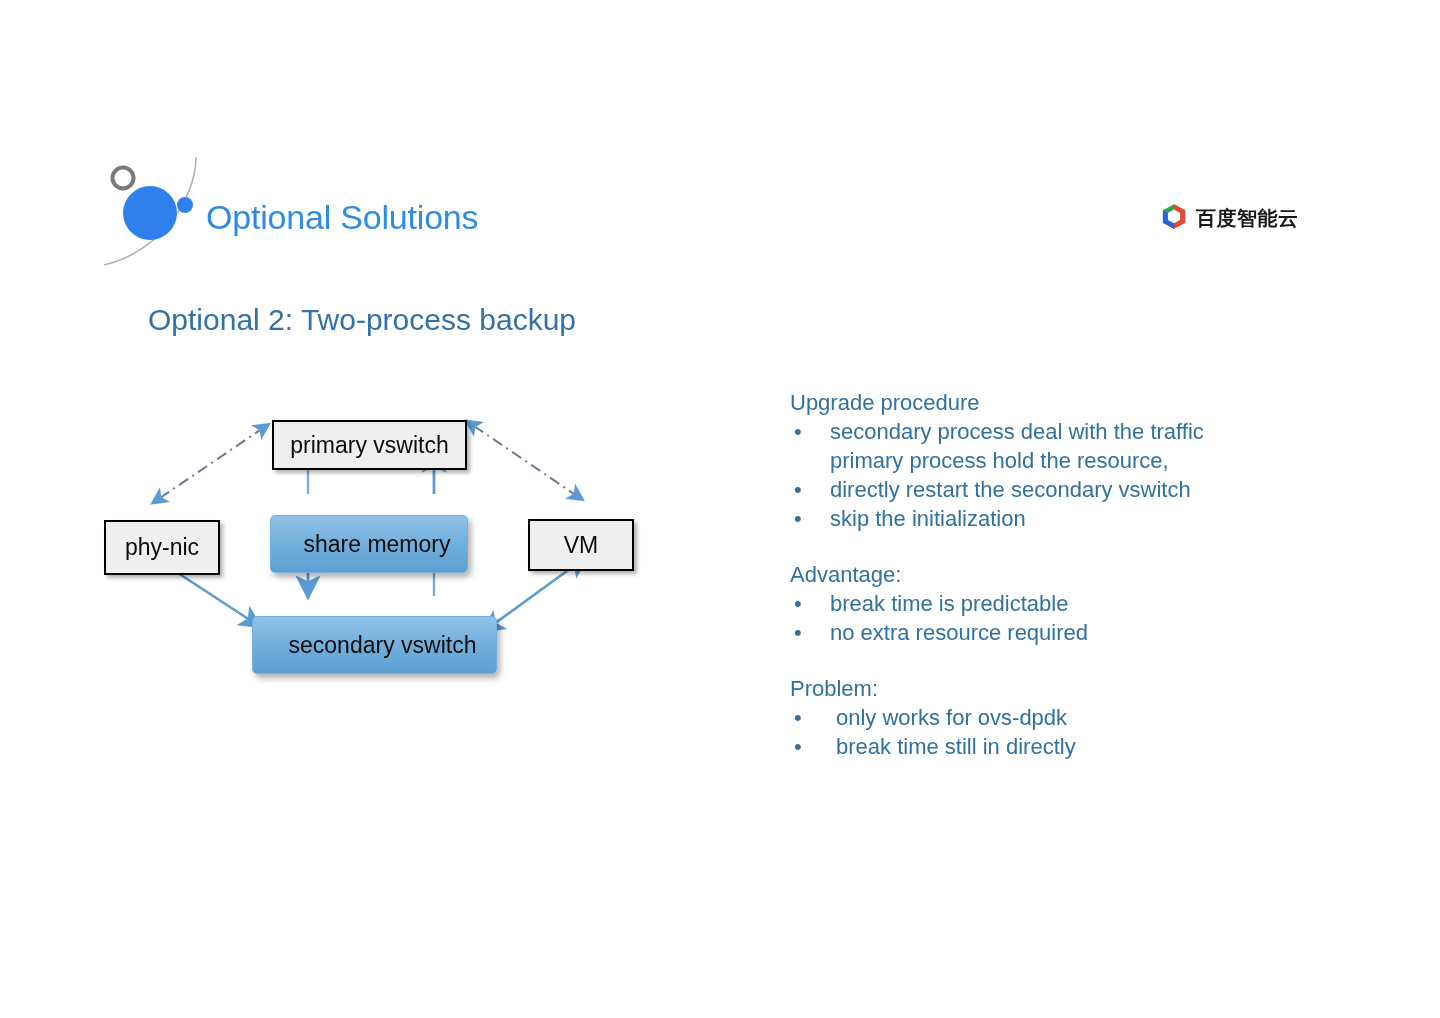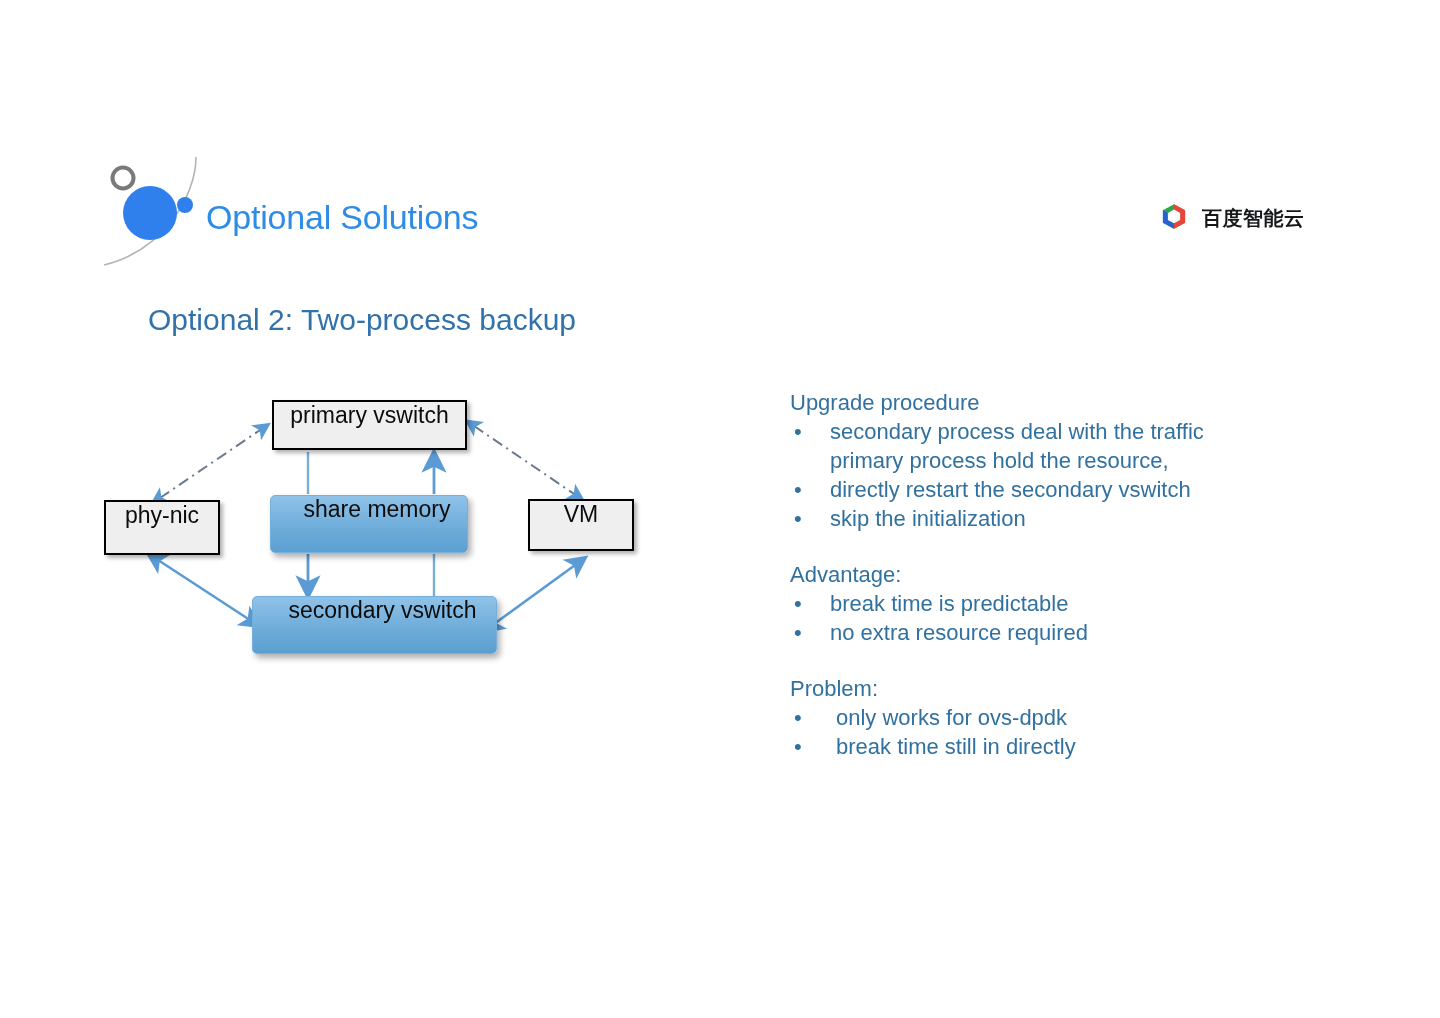--- a/index.html
+++ b/index.html
@@ -41,21 +41,21 @@
     white-space: nowrap;
   }
 
   
   #baidu-logo {
     position: absolute;
     left: 1161px;
     top: 203px;
     display: flex;
     align-items: center;
-    gap: 15px;
+    gap: 9px;
   }
   #baidu-logo-text {
     font-family: "DejaVu Sans", sans-serif;
     font-size: 20px;
     font-weight: 700;
     color: #17181a;
     letter-spacing: 0.5px;
     white-space: nowrap;
   }
 
@@ -79,25 +79,27 @@
   }
   #diagram-svg {
     position: absolute;
     left: 0; top: 0;
     width: 590px;
     height: 290px;
   }
   .node {
     position: absolute;
     display: flex;
+    align-items: center;
     justify-content: center;
     font-size: 23px;
     color: #0c0c0c;
     white-space: nowrap;
     box-sizing: border-box;
+    margin-top: 20px;
   }
   .node-plain {
     background: #efefef;
     border: 2px solid #000000;
     box-shadow: 3px 3px 4px rgba(0,0,0,0.30);
   }
   .node-blue {
     background: linear-gradient(180deg, #8fc2e8 0%, #6fadda 55%, #5b9fd2 100%);
     border: 1px solid #76b0db;
     border-radius: 5px;

